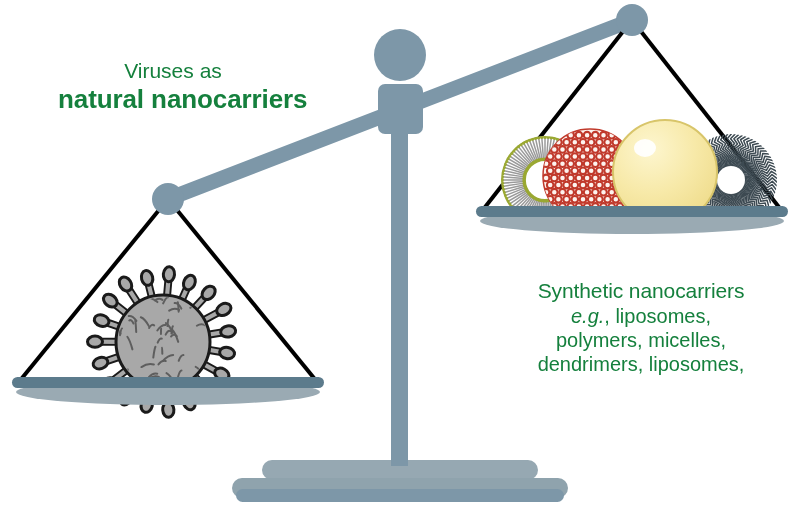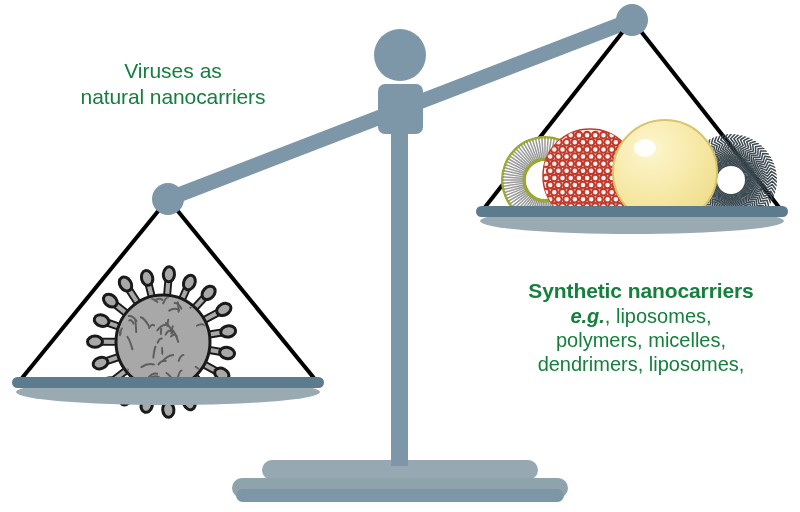--- a/index.html
+++ b/index.html
@@ -34,44 +34,44 @@
     width: 230px;
     font-size: 21px;
   }
   #left-label .line-regular {
     display: block;
     font-weight: 400;
     font-size: 21px;
   }
   #left-label .line-bold {
     display: block;
-    font-weight: 400;
-    font-size: 21px;
+    font-weight: 700;
+    font-size: 26px;
     letter-spacing: -0.1px;
   }
   #right-label {
     left: 500px;
     top: 278px;
     width: 282px;
     font-size: 20px;
   }
   #right-label .line-bold {
     display: block;
-    font-weight: 700;
+    font-weight: 400;
     font-size: 21px;
     letter-spacing: -0.1px;
   }
   #right-label .line-regular {
     display: block;
     font-weight: 400;
     font-size: 20px;
   }
   #right-label .eg {
     font-style: italic;
-    font-weight: 700;
+    font-weight: 400;
     margin-top: 44px;
   }
 </style>
 </head>
 <body>
 
 <svg id="scene" viewBox="0 0 800 512">
   <defs>
 
     <g id="def-liposome">

